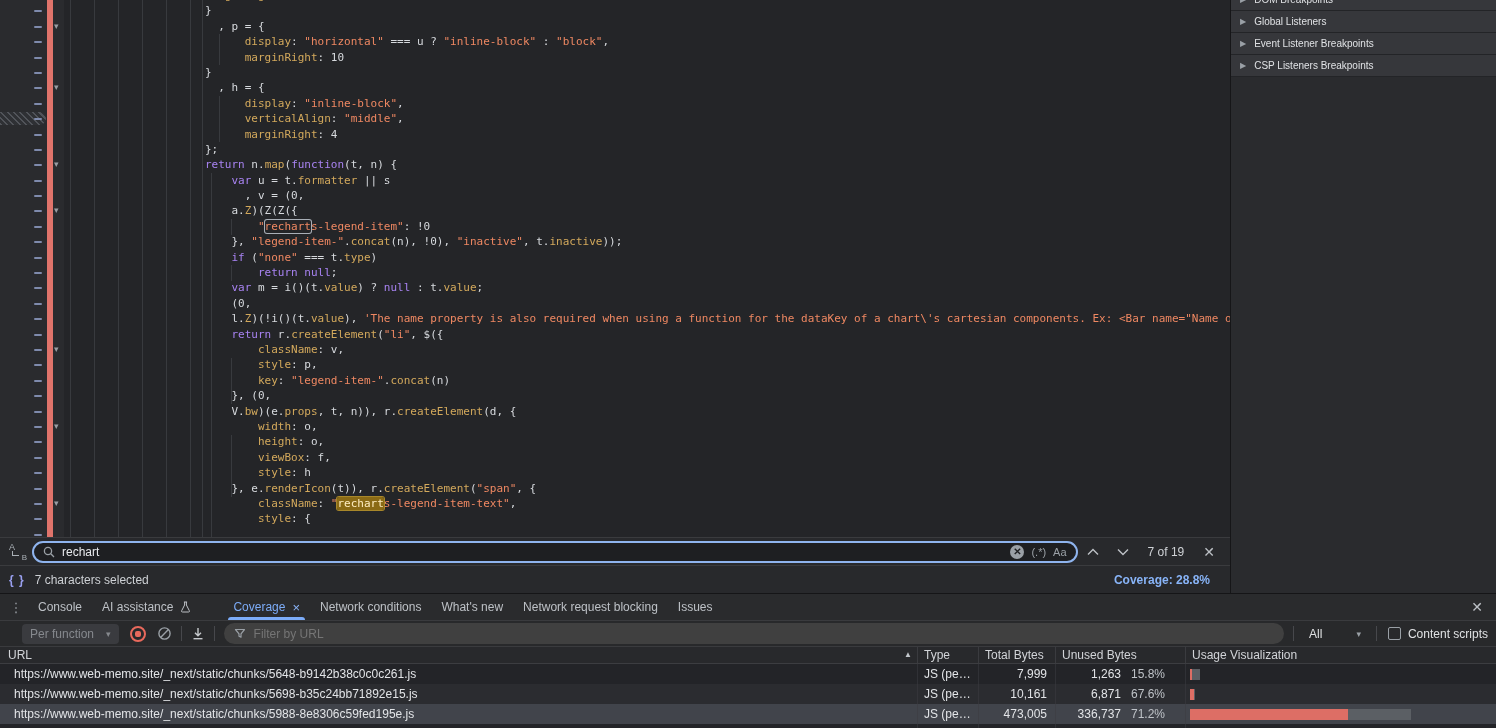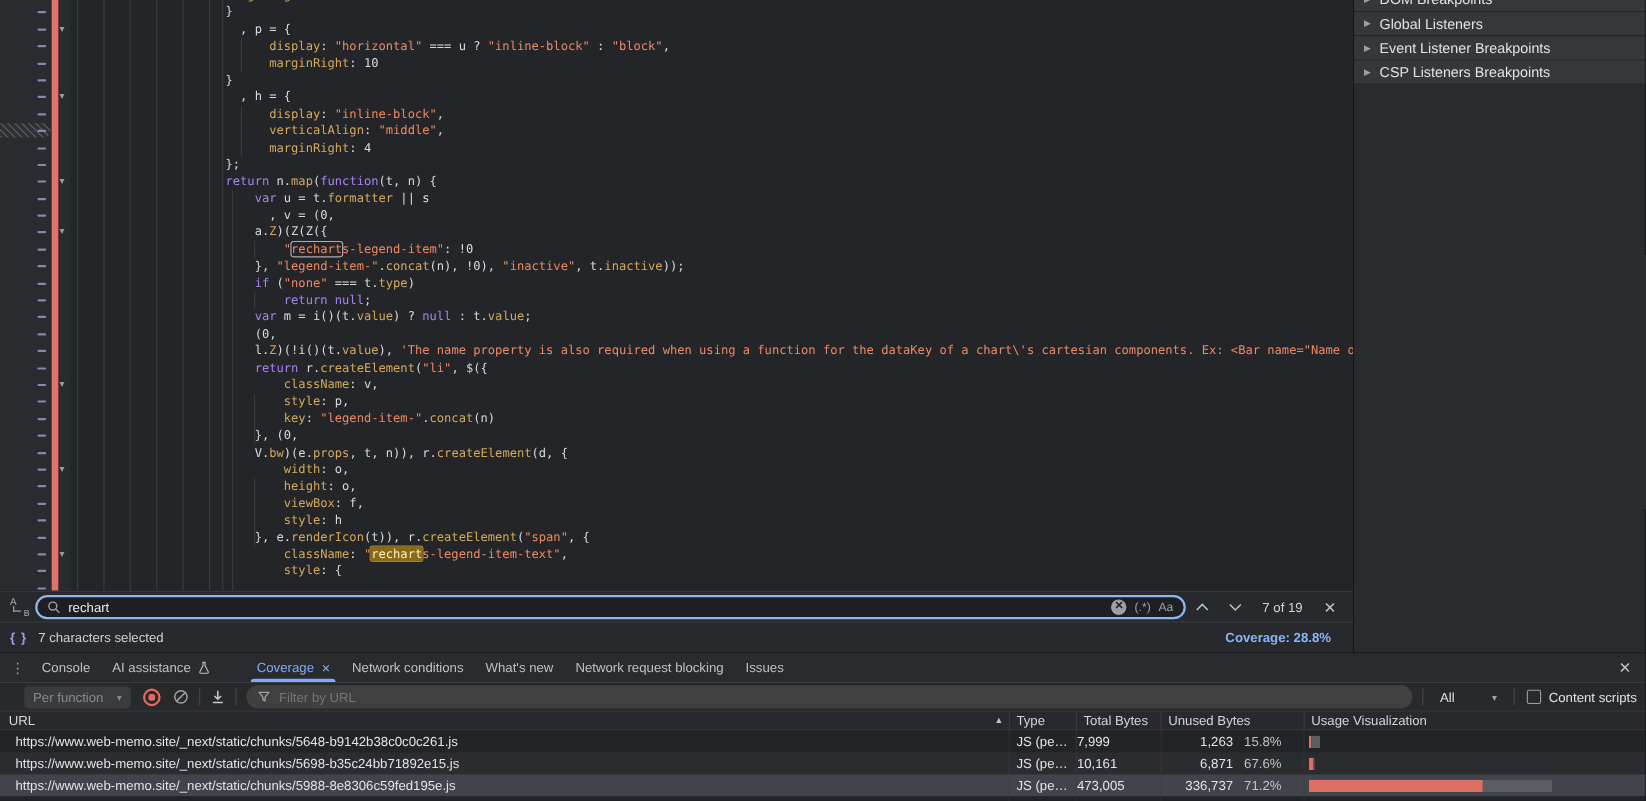--- a/index.html
+++ b/index.html
@@ -55,21 +55,21 @@
   .braces { color:#9aa0f0; font-weight:bold; font-size:12px; margin:0 10px 0 9px; letter-spacing:1px; }
   .sel-text { color:#cdd0d4; font-size:12px; }
   .cov-link { position:absolute; right:20px; color:#88b4f8; font-size:12px; font-weight:bold; }
 
   
   .sidebar { flex:1; background:#2a2b2e; overflow:hidden; }
   .sb-rows { margin-top:-11px; }
   .sb-row { height:22px; background:#36373b; border-bottom:1px solid #232427;
             display:flex; align-items:center; padding-left:9px; }
   .sb-arrow { color:#9aa0a6; font-size:9px; margin-right:8px; }
-  .sb-label { color:#e0e2e5; font-size:13px; }
+  .sb-label { color:#e0e2e5; font-size:10px; }
 
   
   .drawer { height:135px; border-top:1px solid #151517; background:#28292b; }
   .tabbar { height:27px; background:#2a2b2d; border-bottom:1px solid #3a3b3e;
             display:flex; align-items:center; padding-left:4px; }
   .kebab { width:24px; text-align:center; color:#9aa0a6; font-size:13px; }
   .tab { position:relative; height:100%; display:flex; align-items:center; padding:0 10px;
          color:#bdc1c6; font-size:12px; white-space:nowrap; }
   .tab.active { color:#7cacf8; }
   .tab.gap { margin-left:22px; }
@@ -104,21 +104,21 @@
                        border-right:1px solid #3a3b3f; overflow:hidden; white-space:nowrap; }
   .grid-header .cell:last-child { border-right:none; }
   .hcell-url { display:flex; padding-left:8px !important; }
   .sort-arrow { margin-left:auto; padding-right:5px; font-size:8px; color:#c3c7cc; line-height:16px; }
   .grid-row { height:20px; }
   .grid-row .cell { font-size:12px; line-height:20px; border-right:1px solid rgba(60,61,65,.55);
                     overflow:hidden; white-space:nowrap; color:#e2e4e7; }
   .grid-row .cell:last-child { border-right:none; }
   .c-url { padding-left:14px; }
   .c-type { padding-left:6px; text-overflow:ellipsis; }
-  .c-total { padding-right:8px; }
+  .c-total { text-align:right; padding-right:8px; }
   .c-unused { display:flex; justify-content:flex-end; padding-right:20px; }
   .c-unused .pct { width:44px; text-align:right; color:#bfc3c8; }
   .c-usage { display:flex; align-items:center; padding-left:4px; }
   .bar { display:flex; height:11px; }
   .bar .red { background:#dd6e65; } .bar .gray { background:#5b5f64; }
   .row-dark { background:#232428; } .row-mid { background:#2b2c30; } .row-sel { background:#41444b; }
 
   svg { display:block; }
 </style>
 </head>

